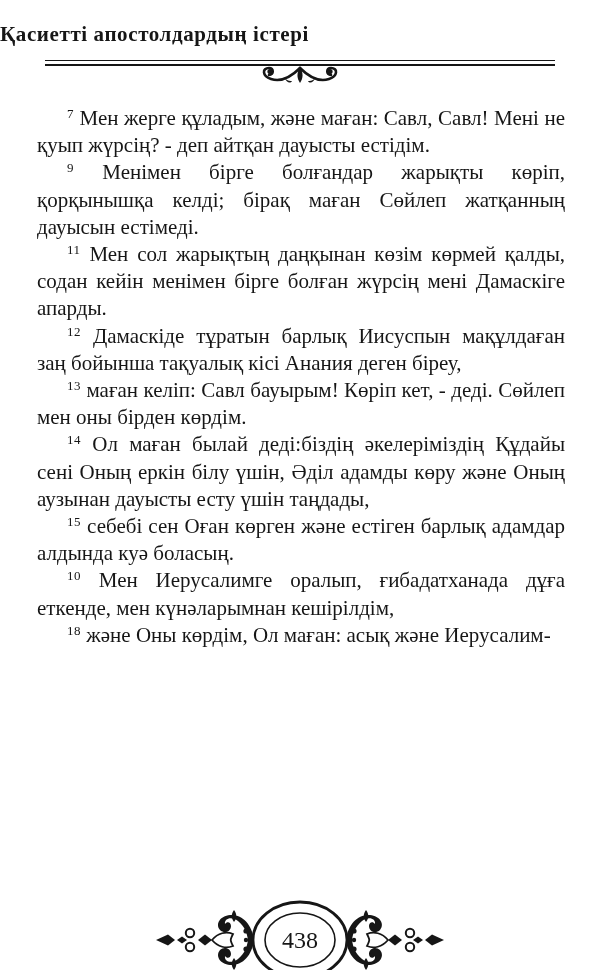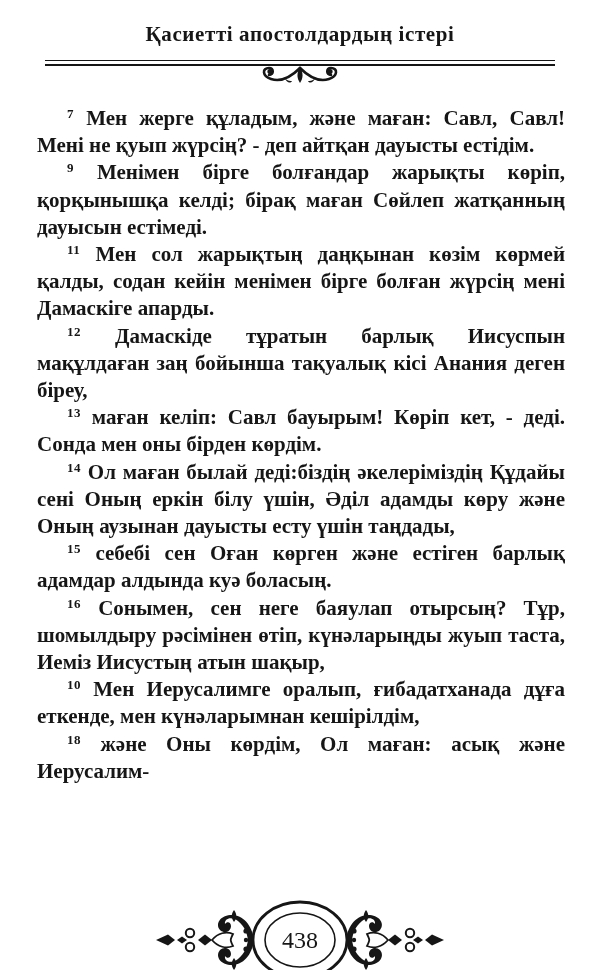--- a/index.html
+++ b/index.html
@@ -10,21 +10,21 @@
     background: var(--paper);
     color: var(--ink);
     font-family: "Liberation Serif", serif;
     overflow: hidden;
   }
   .page { position: relative; width: 600px; height: 970px; }
 
   
   .running-title {
     margin: 22px 0 0;
-    text-align: center;
+    text-align: left;
     font-size: 21px;
     font-weight: bold;
     letter-spacing: 0.6px;
     font-family: "Liberation Serif", serif;
   }
   .rule-wrap { position: relative; margin: 13px 45px 0; height: 34px; }
   .rule-thin  { border-top: 1.5px solid var(--ink); }
   .rule-thick { border-top: 2.5px solid var(--ink); margin-top: 3px; }
   .header-ornament {
     position: absolute; left: 50%; top: 5px;
@@ -32,21 +32,20 @@
     display: block;
   }
 
   
   .page-body {
     margin: 11px 35px 0 37px;
     font-size: 21px;
     line-height: 27.2px;
     text-align: justify;
     text-align-last: left;
-    font-weight: bold;
   }
   .verse { margin: 0; text-indent: 30px; }
   .vnum {
     font-size: 0.62em;
     line-height: 0;
     vertical-align: 0.55em;
     letter-spacing: 0.5px;
   }
 
   
@@ -85,24 +84,23 @@
         </g>
       </svg>
     </div>
   </header>
 
   <main class="page-body" id="verses">
       <p class="verse"><sup class="vnum">7</sup><span> Мен жерге құладым, және маған: Савл, Савл! Мені не қуып жүрсің? - деп айтқан дауысты естідім.</span></p>
       <p class="verse"><sup class="vnum">9</sup><span> Менімен бірге болғандар жарықты көріп, қорқынышқа келді; бірақ маған Сөйлеп жатқанның дауысын естімеді.</span></p>
       <p class="verse"><sup class="vnum">11</sup><span> Мен сол жарықтың даңқынан көзім көрмей қалды, содан кейін менімен бірге болған жүрсің мені Дамаскіге апарды.</span></p>
       <p class="verse"><sup class="vnum">12</sup><span> Дамаскіде тұратын барлық Иисуспын мақұлдаған заң бойынша тақуалық кісі Анания деген біреу,</span></p>
-      <p class="verse"><sup class="vnum">13</sup><span> маған келіп: Савл бауырым! Көріп кет, - деді. Сонда мен оны бірден көрдім.</span></p>
+      <p class="verse"><sup class="vnum">13</sup><span> маған келіп: Савл бауырым! Көріп кет, - деді. Сөйлеп мен оны бірден көрдім.</span></p>
       <p class="verse"><sup class="vnum">14</sup><span> Ол маған былай деді:біздің әкелеріміздің Құдайы сені Оның еркін білу үшін, Әділ адамды көру және Оның аузынан дауысты есту үшін таңдады,</span></p>
       <p class="verse"><sup class="vnum">15</sup><span> себебі сен Оған көрген және естіген барлық адамдар алдында куә боласың.</span></p>
-      <p class="verse"><sup class="vnum">16</sup><span> Сонымен, сен неге баяулап отырсың? Тұр, шомылдыру рәсімінен өтіп, күнәларыңды жуып таста, Иеміз Иисустың атын шақыр,</span></p>
       <p class="verse"><sup class="vnum">10</sup><span> Мен Иерусалимге оралып, ғибадатханада дұға еткенде, мен күнәларымнан кешірілдім,</span></p>
       <p class="verse"><sup class="vnum">18</sup><span> және Оны көрдім, Ол маған: асық және Иерусалим-</span></p>
     </main>
 
   <footer class="page-footer">
     <svg class="footer-ornament" width="300" height="80" viewBox="0 0 300 80" aria-hidden="true">
 
       <g fill="#161616" stroke="none">
         <path d="M6,40 L18,34.5 L25,40 L18,45.5 Z"></path>
         <path d="M27,40 l5,-3.5 5,3.5 -5,3.5 Z"></path>

